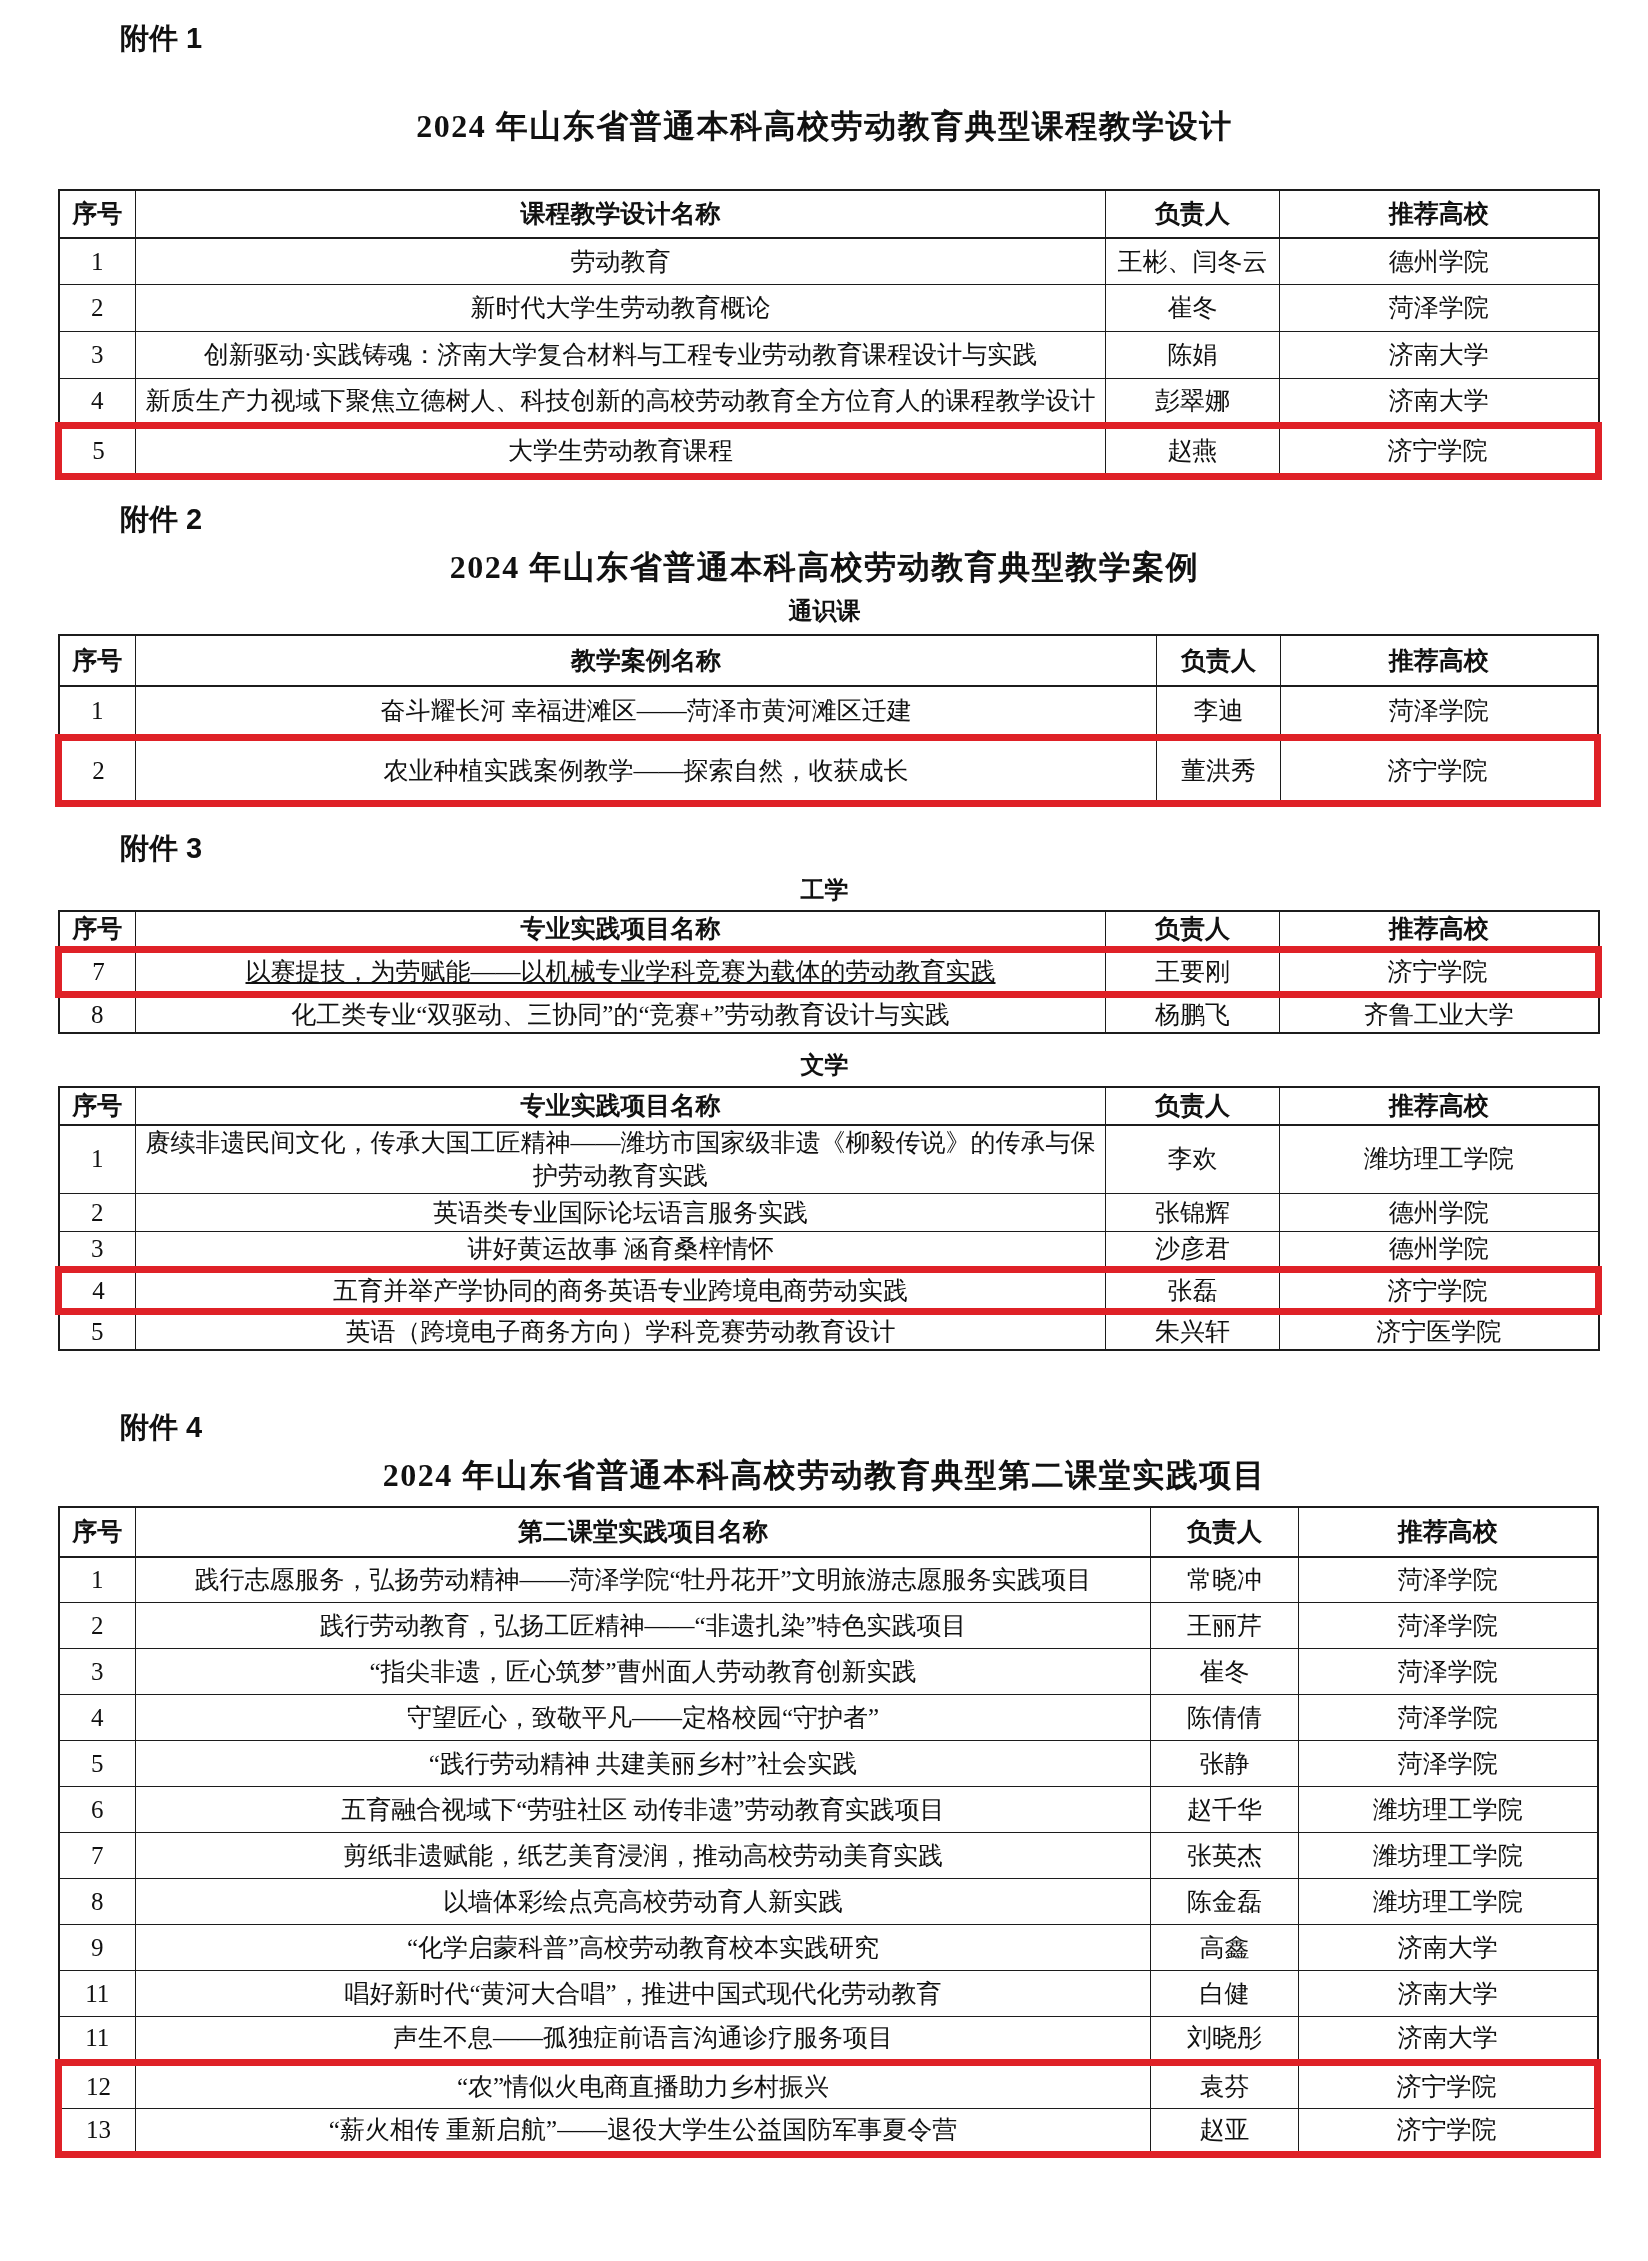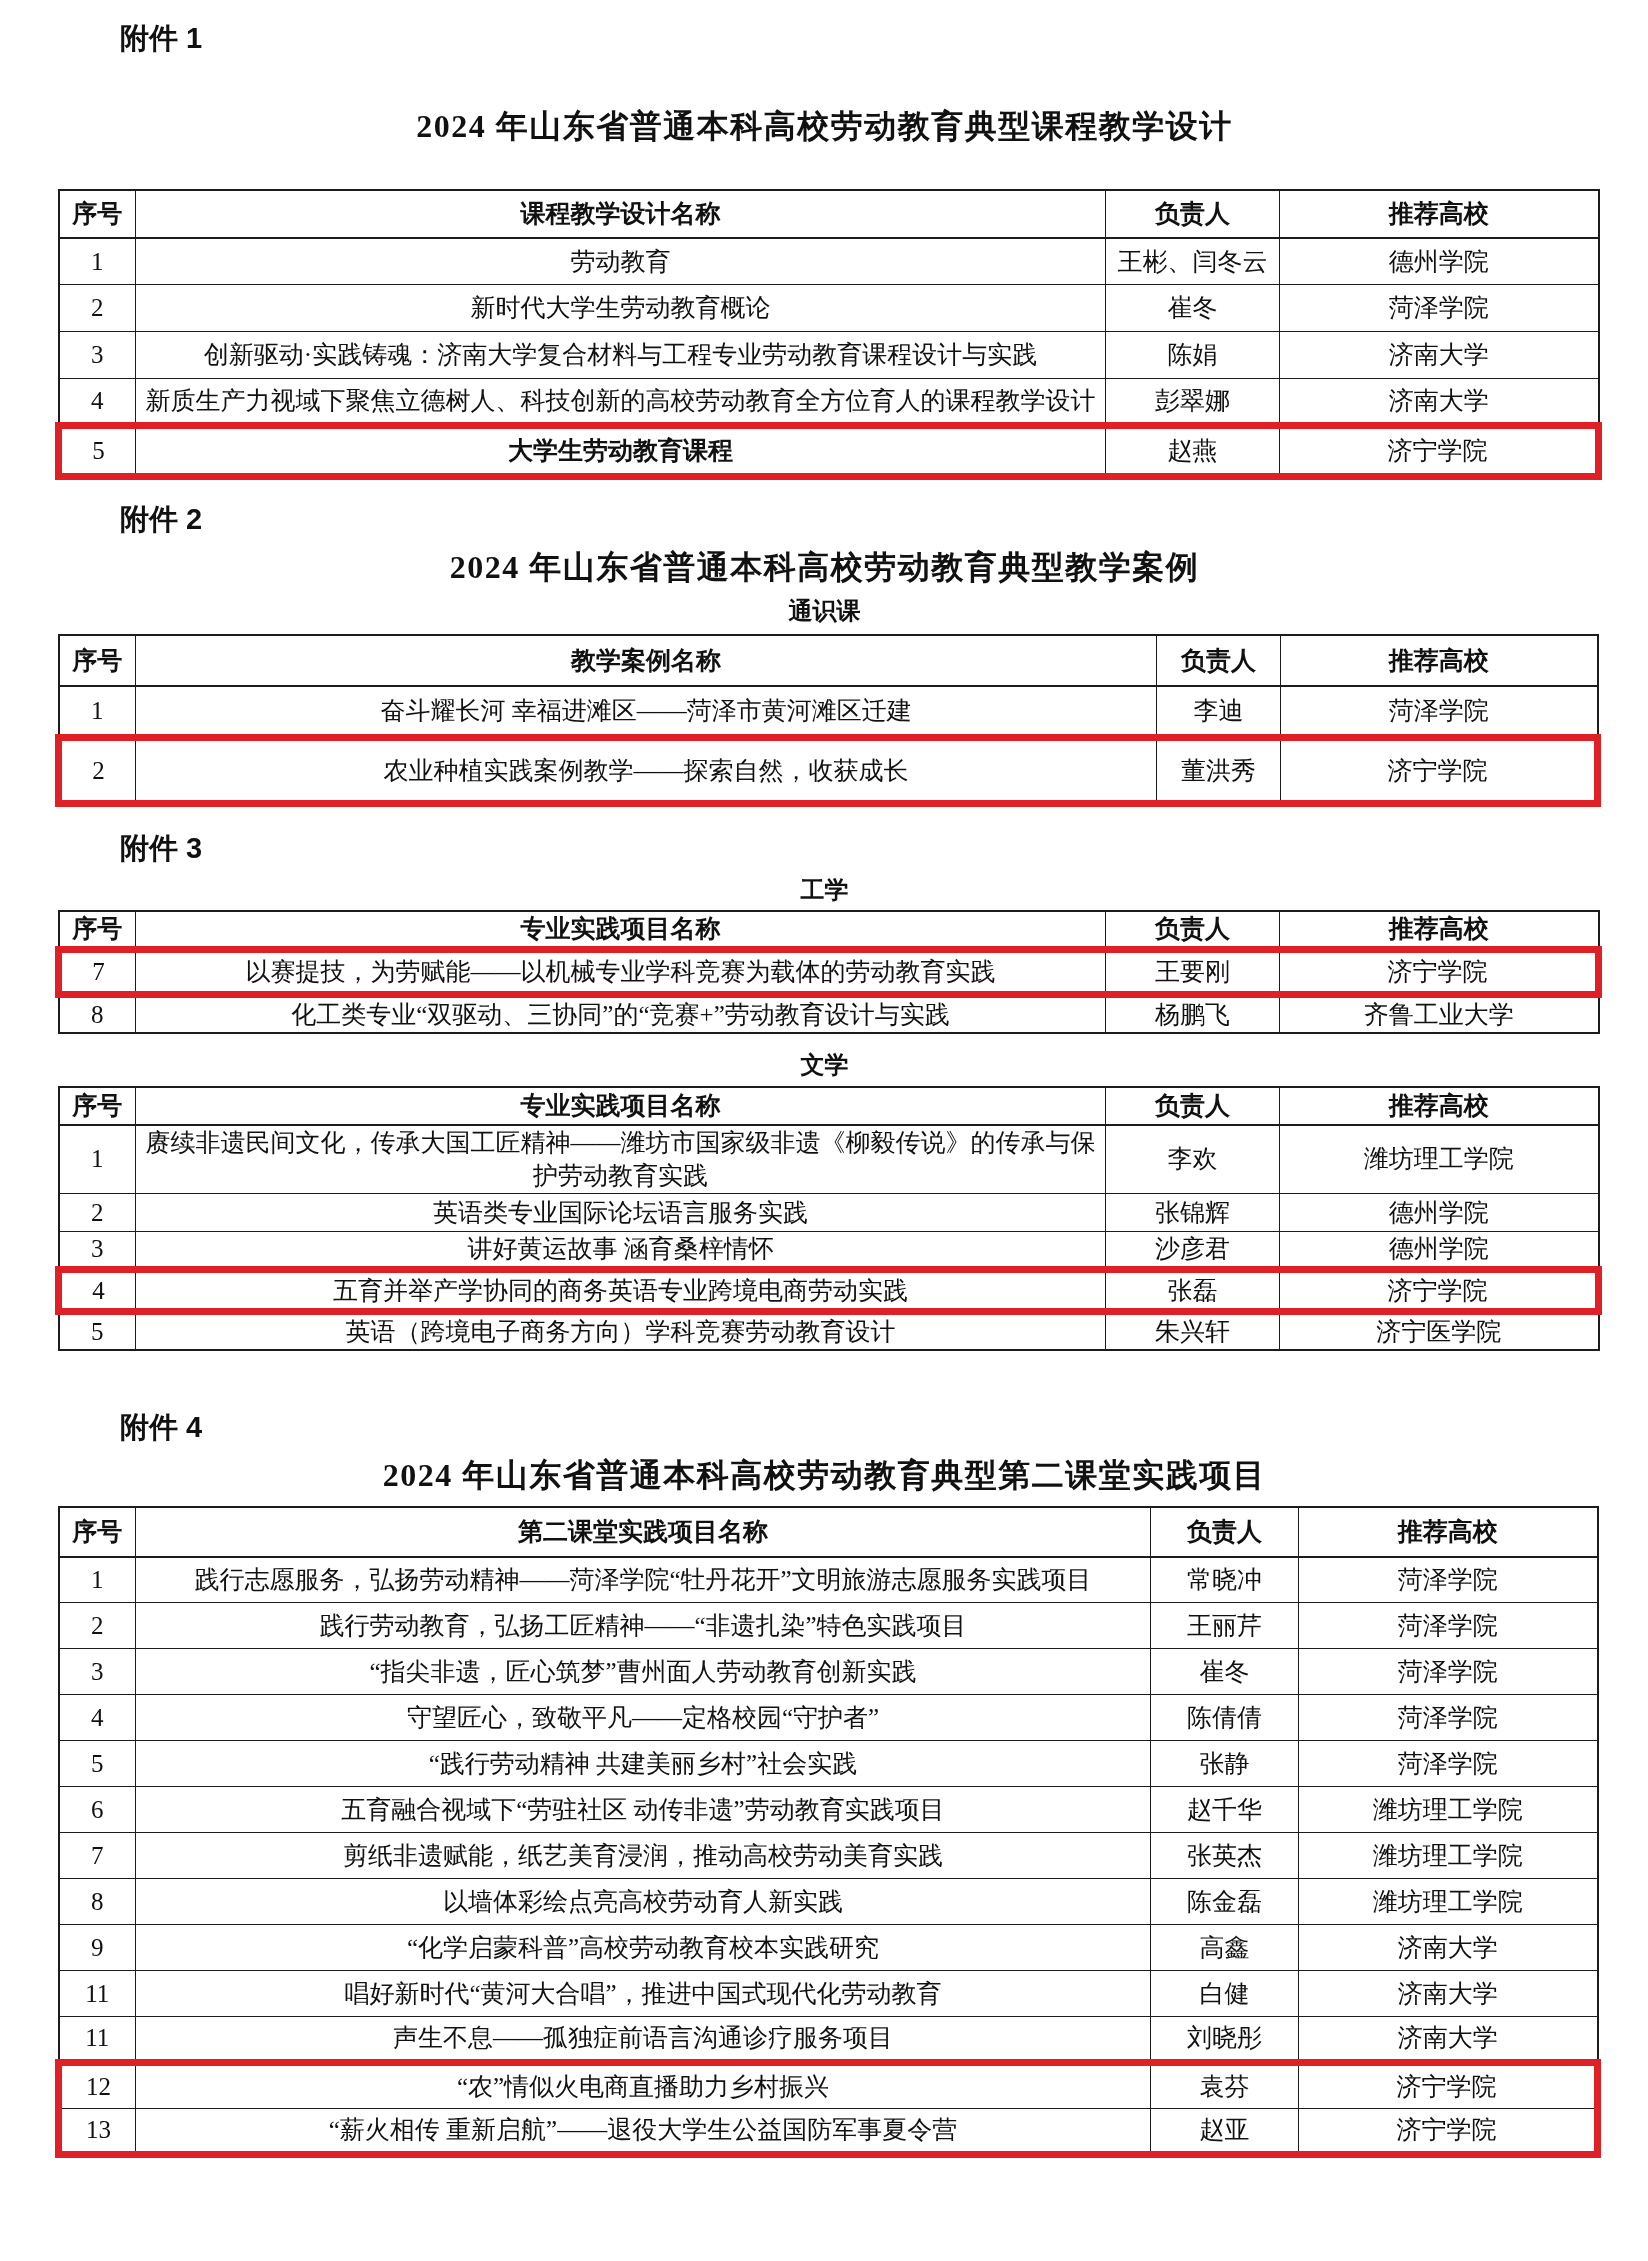--- a/index.html
+++ b/index.html
@@ -107,21 +107,21 @@
           <td>济南大学</td>
         </tr>
         <tr>
           <td>4</td>
           <td>新质生产力视域下聚焦立德树人、科技创新的高校劳动教育全方位育人的课程教学设计</td>
           <td>彭翠娜</td>
           <td>济南大学</td>
         </tr>
         <tr>
           <td class="hl-t hl-b hl-l" style="border-top-color: rgb(223, 33, 39); border-bottom-color: rgb(223, 33, 39); border-left-color: rgb(223, 33, 39);">5</td>
-          <td class="hl-t hl-b" style="border-top-color: rgb(223, 33, 39); border-bottom-color: rgb(223, 33, 39); font-weight: bold;">大学生劳动教育课程</td>
+          <td class="hl-t hl-b" style="border-top-color: rgb(223, 33, 39); border-bottom-color: rgb(223, 33, 39);">大学生劳动教育课程</td>
           <td class="hl-t hl-b" style="border-top-color: rgb(223, 33, 39); border-bottom-color: rgb(223, 33, 39);">赵燕</td>
           <td class="hl-t hl-b hl-r" style="border-top-color: rgb(223, 33, 39); border-bottom-color: rgb(223, 33, 39); border-right-color: rgb(223, 33, 39);">济宁学院</td>
         </tr>
       </tbody>
   </table>
 </div>
 
 <div class="sec gap-s2">
   <div class="att-label">附件 2</div>
   <h1 class="doc-title mt-title">2024 年山东省普通本科高校劳动教育典型教学案例</h1>
@@ -172,21 +172,21 @@
       <tr>
         <th>序号</th>
         <th>专业实践项目名称</th>
         <th>负责人</th>
         <th>推荐高校</th>
       </tr>
     </thead>
     <tbody>
         <tr>
           <td class="hl-t hl-b hl-l" style="border-top-color: rgb(223, 33, 39); border-bottom-color: rgb(223, 33, 39); border-left-color: rgb(223, 33, 39);">7</td>
-          <td class="hl-t hl-b" style="border-top-color: rgb(223, 33, 39); border-bottom-color: rgb(223, 33, 39);">以赛提技，为劳赋能——以机械专业学科竞赛为载体的劳动教育实践</td>
+          <td class="hl-t hl-b" style="border-top-color: rgb(223, 33, 39); border-bottom-color: rgb(223, 33, 39); text-decoration: underline;">以赛提技，为劳赋能——以机械专业学科竞赛为载体的劳动教育实践</td>
           <td class="hl-t hl-b" style="border-top-color: rgb(223, 33, 39); border-bottom-color: rgb(223, 33, 39);">王要刚</td>
           <td class="hl-t hl-b hl-r" style="border-top-color: rgb(223, 33, 39); border-bottom-color: rgb(223, 33, 39); border-right-color: rgb(223, 33, 39);">济宁学院</td>
         </tr>
         <tr>
           <td>8</td>
           <td>化工类专业“双驱动、三协同”的“竞赛+”劳动教育设计与实践</td>
           <td>杨鹏飞</td>
           <td>齐鲁工业大学</td>
         </tr>
       </tbody>

